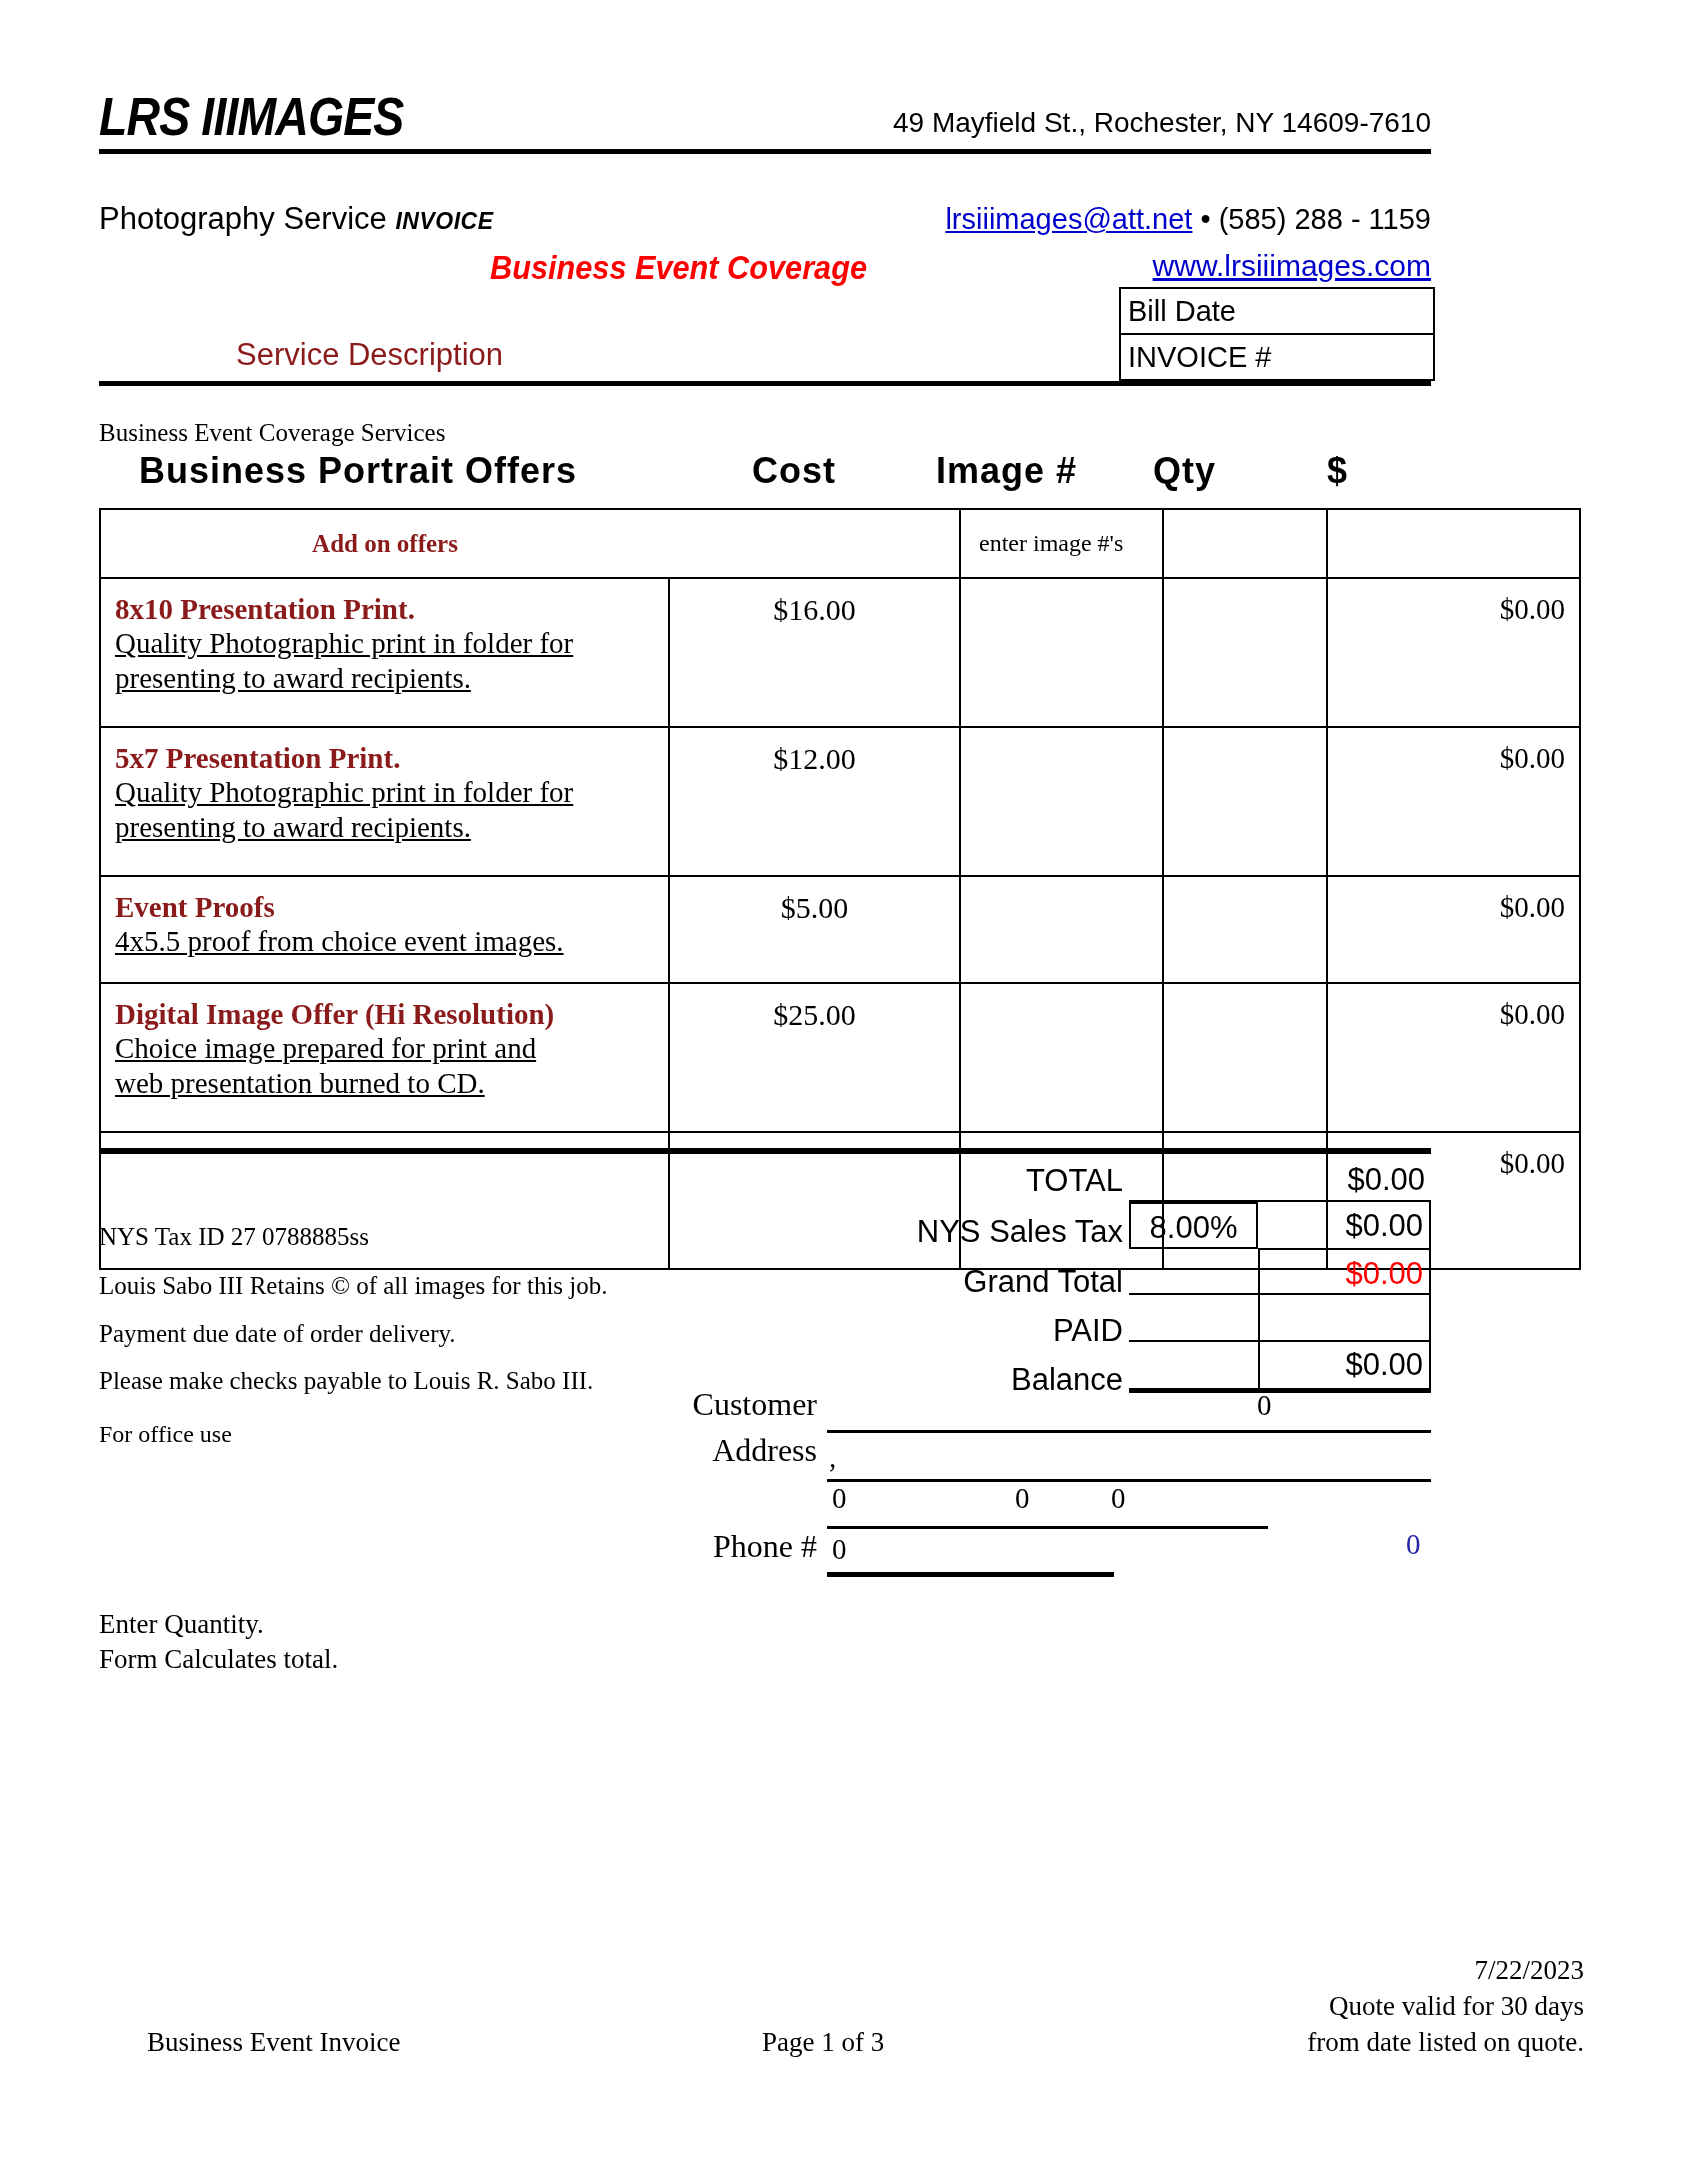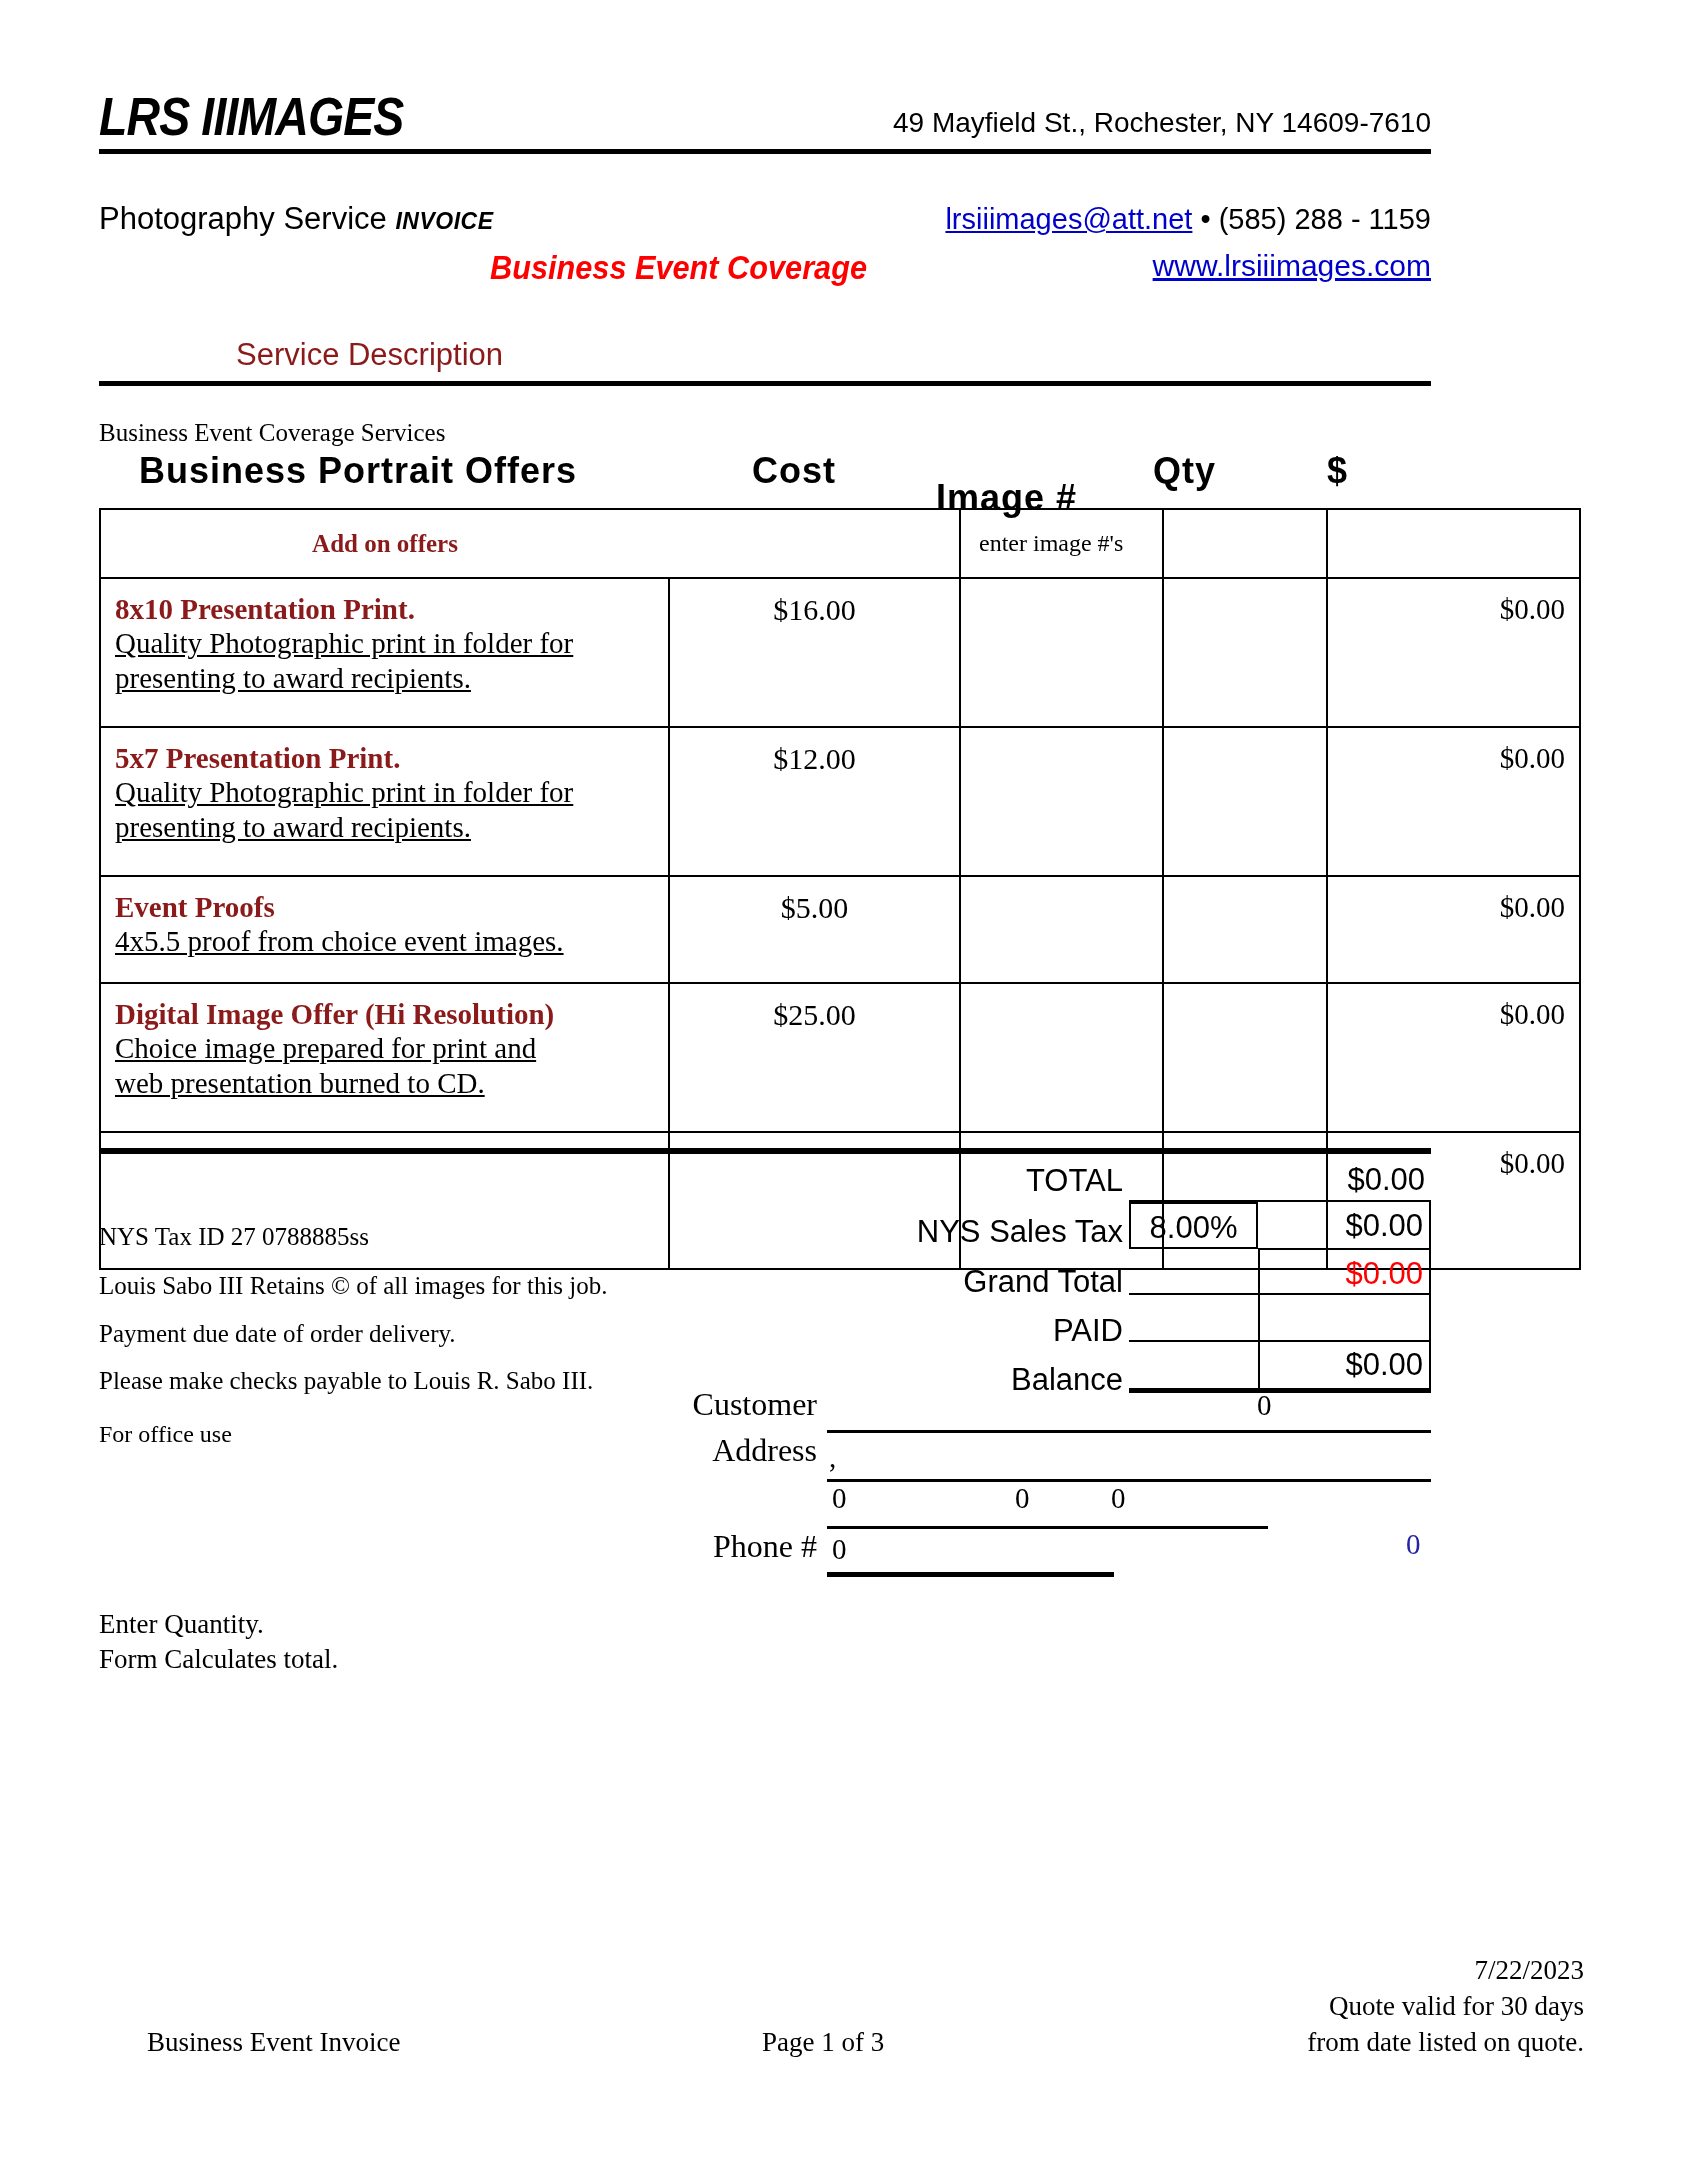--- a/index.html
+++ b/index.html
@@ -154,21 +154,21 @@
     width: 1332px;
     height: 48px;
     font-family: "Liberation Sans", sans-serif;
     font-weight: bold;
     font-size: 36px;
     letter-spacing: 1px;
   }
   .colhead span { position: absolute; white-space: nowrap; }
   .ch-offers { left: 40px; top: 0; }
   .ch-cost   { left: 653px; top: 0; }
-  .ch-img    { left: 837px; top: 0; margin-top: 27px; }
+  .ch-img    { left: 837px; top: 0; }
   .ch-qty    { left: 1054px; top: 0; }
   .ch-dollar { left: 1228px; top: 0; }
 
   
   .items {
     position: absolute;
     left: 99px;
     top: 508px;
     width: 1332px;
     border-collapse: collapse;
@@ -312,20 +312,24 @@
         <span class="email">lrsiiimages@att.net</span>
         <span>• (585) 288 - 1159</span>
       </div>
     </div>
     <div class="hdr-row3">
       <div class="bec">Business Event Coverage</div>
       <div class="web">www.lrsiiimages.com</div>
     </div>
   </div>
 
+  <div class="billbox">
+    <div class="b1">Bill Date</div>
+    <div>INVOICE #</div>
+  </div>
 
   <div class="svc-desc">Service Description</div>
   <div class="rule-under-head"></div>
 
   <div class="subcap">Business Event Coverage Services</div>
 
   <div class="colhead">
     <span class="ch-offers">Business Portrait Offers</span>
     <span class="ch-cost">Cost</span>
     <span class="ch-img">Image #</span>

